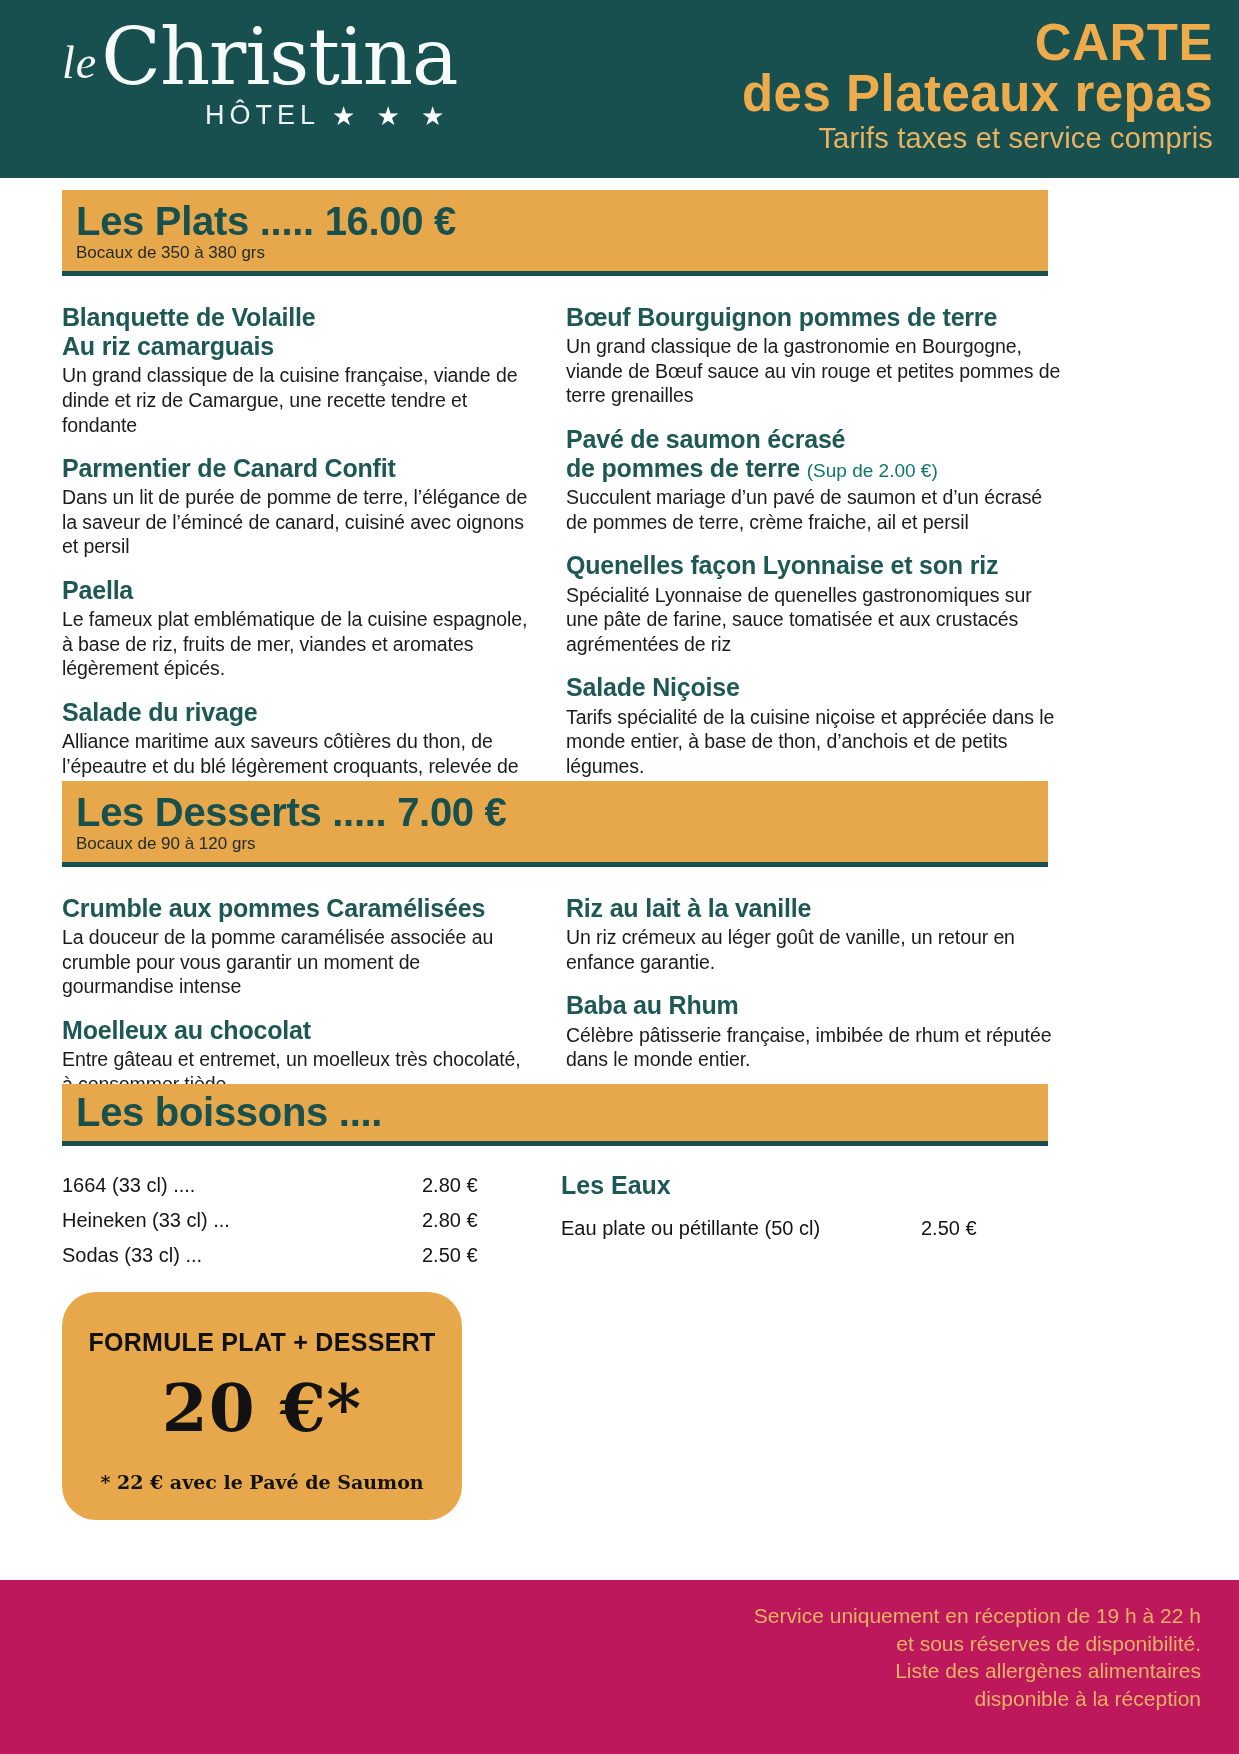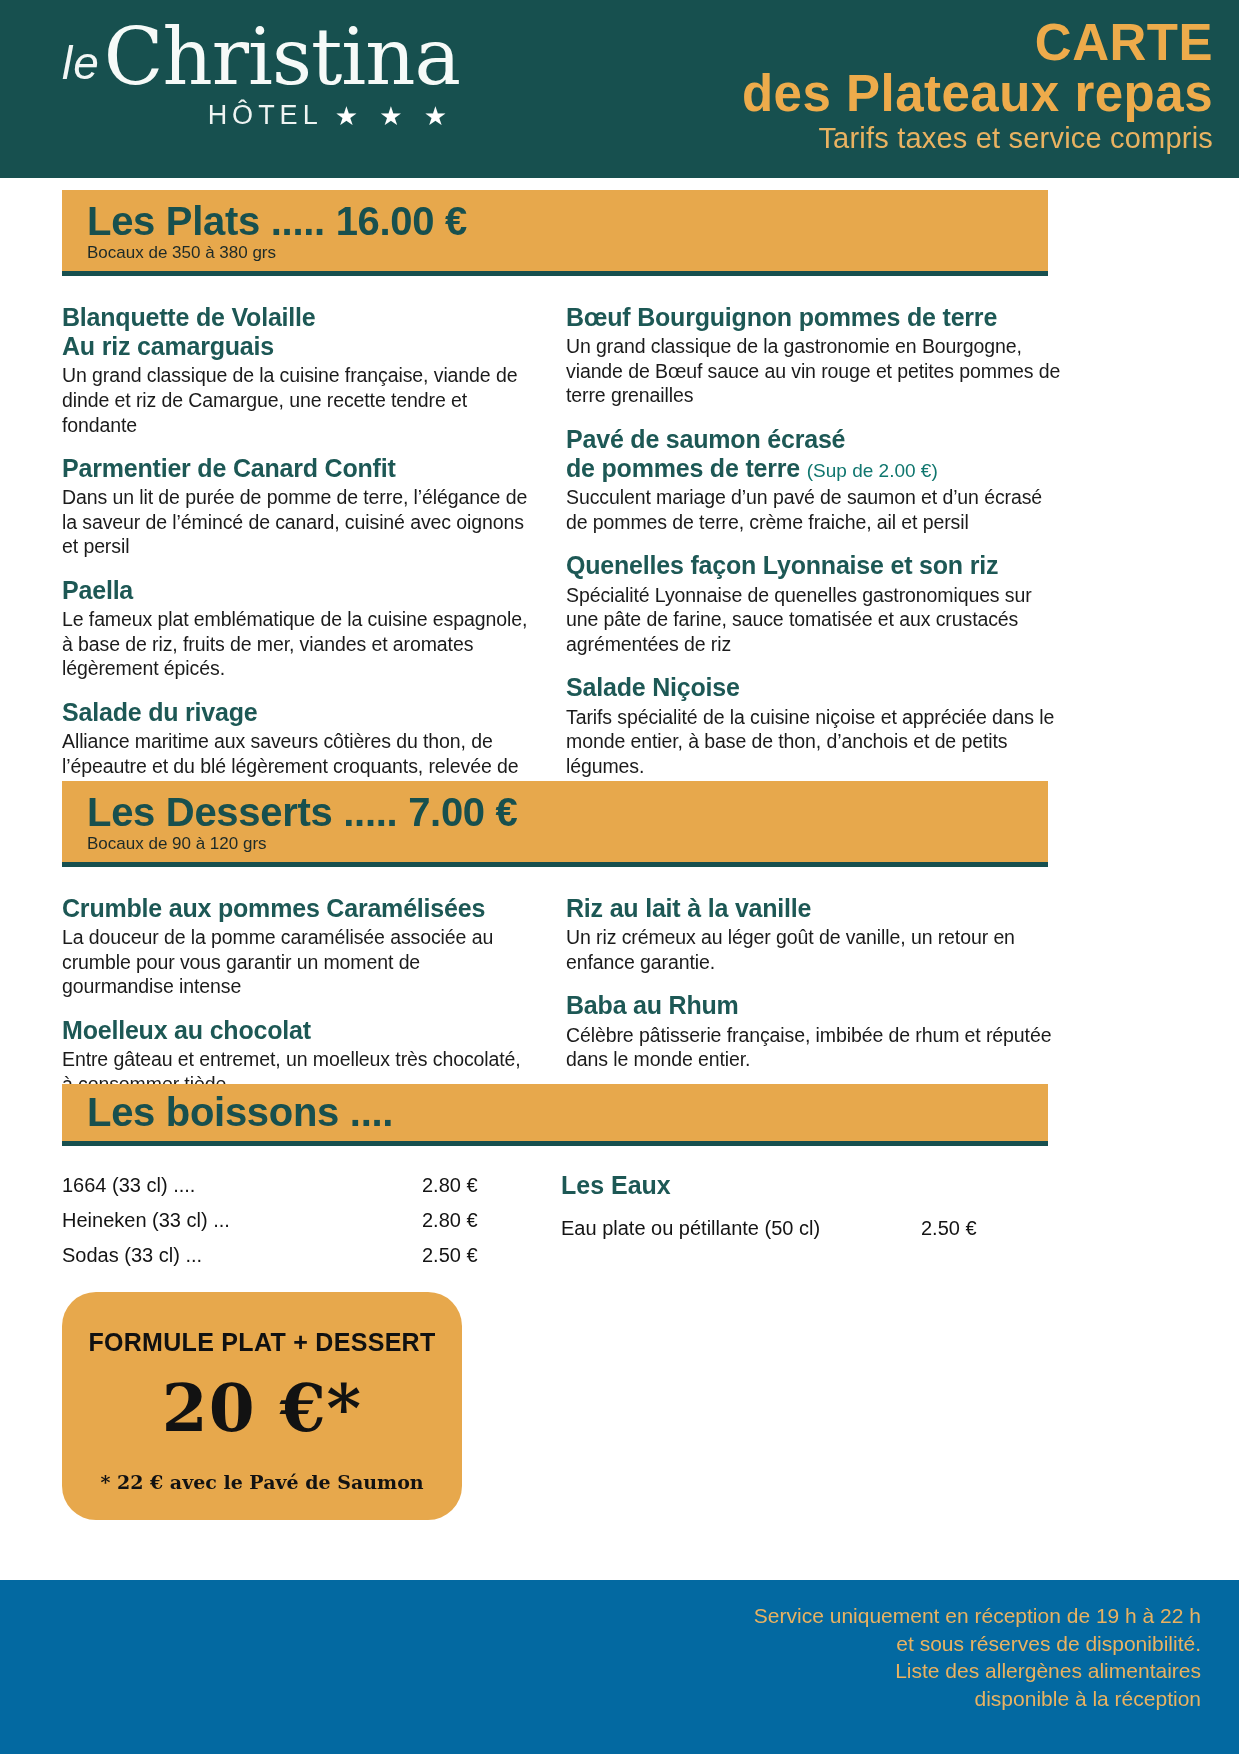--- a/index.html
+++ b/index.html
@@ -37,21 +37,21 @@
     left: 62px;
     top: 18px;
     color: #f3f7f5;
     white-space: nowrap;
   }
   .brand-line {
     display: flex;
     align-items: flex-end;
   }
   .brand-le {
-    font-family: Liberation Sans, sans-serif;
+    font-family: Liberation Serif, serif;
     font-style: italic;
     font-size: 46px;
     line-height: 1;
     letter-spacing: 1px;
     padding-bottom: 10px;
     padding-right: 4px;
     color: #f3f7f5;
   }
   .brand-name {
     font-family: "DejaVu Serif", serif;
@@ -111,21 +111,21 @@
     letter-spacing: 0.2px;
   }
   .banner {
     position: relative;
     margin: 0 auto;
     background: #e7a84c;
     border-bottom: 5px solid #17504f;
     box-sizing: border-box;
   }
   .banner-inner {
-    padding: 10px 0 8px 25px;
+    padding: 10px 0 8px 14px;
   }
   .banner-title {
     font-size: 40px;
     font-weight: bold;
     color: #18504e;
     line-height: 1.08;
     letter-spacing: -0.3px;
   }
   .banner-sub {
     font-size: 17px;
@@ -228,21 +228,21 @@
     margin-top: 30px;
   }
 
   
   .footer {
     position: absolute;
     left: 0;
     bottom: 0;
     width: 1239px;
     height: 174px;
-    background: #0369a1;
+    background: #be185d;
   }
   .footer-text {
     position: absolute;
     right: 38px;
     top: 22px;
     text-align: right;
     color: #e9b261;
     font-size: 21px;
     line-height: 1.32;
   }

